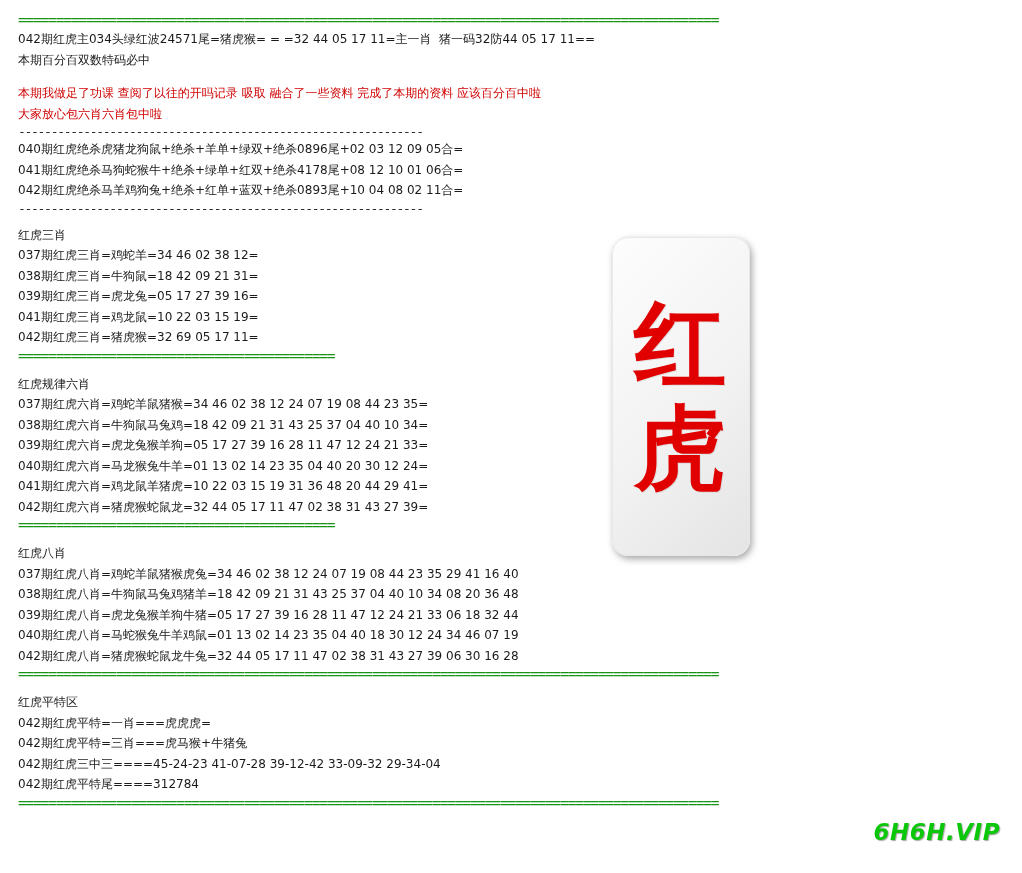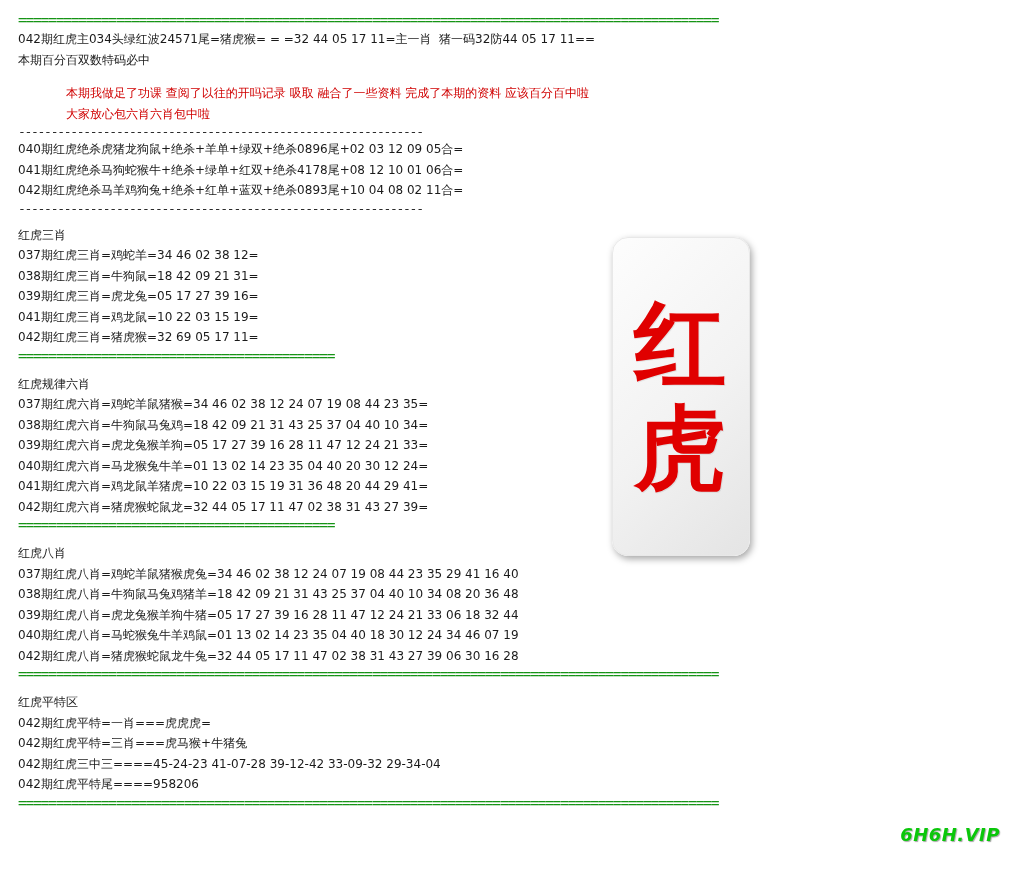--- a/index.html
+++ b/index.html
@@ -41,21 +41,21 @@
   }
   .dash {
     color: #2b2b2b;
     font-size: 13px;
     line-height: 15px;
     white-space: pre;
     font-family: "DejaVu Sans Mono", "Liberation Mono", monospace;
     letter-spacing: -1.3px;
   }
   .black { color: #1a1a1a; }
-  .red   { color: #d00000; margin-left: 48px; }
+  .red   { color: #d00000; }
   .spacer-sm { height: 9px; }
   .spacer-md { height: 13px; }
 
   
   .logo-card {
     position: absolute;
     left: 612px;
     top: 237px;
     width: 136px;
     height: 317px;
@@ -79,21 +79,21 @@
   }
 
   
   .watermark {
     position: absolute;
     right: 22px;
     bottom: 28px;
     font-family: "DejaVu Sans", "Liberation Sans", sans-serif;
     font-weight: bold;
     font-style: italic;
-    font-size: 18px;
+    font-size: 23px;
     color: #0ac70a;
     text-shadow: 1px 1px 1px rgba(0,0,0,0.35);
     letter-spacing: 0.5px;
   }
 </style>
 </head>
 <body>
 
 <div class="page">
 
@@ -138,21 +138,21 @@
     <div class="line black">039期红虎八肖=虎龙兔猴羊狗牛猪=05 17 27 39 16 28 11 47 12 24 21 33 06 18 32 44</div>
     <div class="line black">040期红虎八肖=马蛇猴兔牛羊鸡鼠=01 13 02 14 23 35 04 40 18 30 12 24 34 46 07 19</div>
     <div class="line black">042期红虎八肖=猪虎猴蛇鼠龙牛兔=32 44 05 17 11 47 02 38 31 43 27 39 06 30 16 28</div>
     <div class="sep">=============================================================================================</div>
 
     <div class="spacer-sm"></div>
     <div class="line black">红虎平特区</div>
     <div class="line black">042期红虎平特=一肖===虎虎虎=</div>
     <div class="line black">042期红虎平特=三肖===虎马猴+牛猪兔</div>
     <div class="line black">042期红虎三中三====45-24-23 41-07-28 39-12-42 33-09-32 29-34-04</div>
-    <div class="line black">042期红虎平特尾====958206</div>
+    <div class="line black">042期红虎平特尾====312784</div>
     <div class="sep">=============================================================================================</div>
 
   </div>
 
   <div class="logo-card">
     <div class="logo-char">红</div>
     <div class="logo-char">虎</div>
   </div>
 
   <div class="watermark">6H6H.VIP</div>

